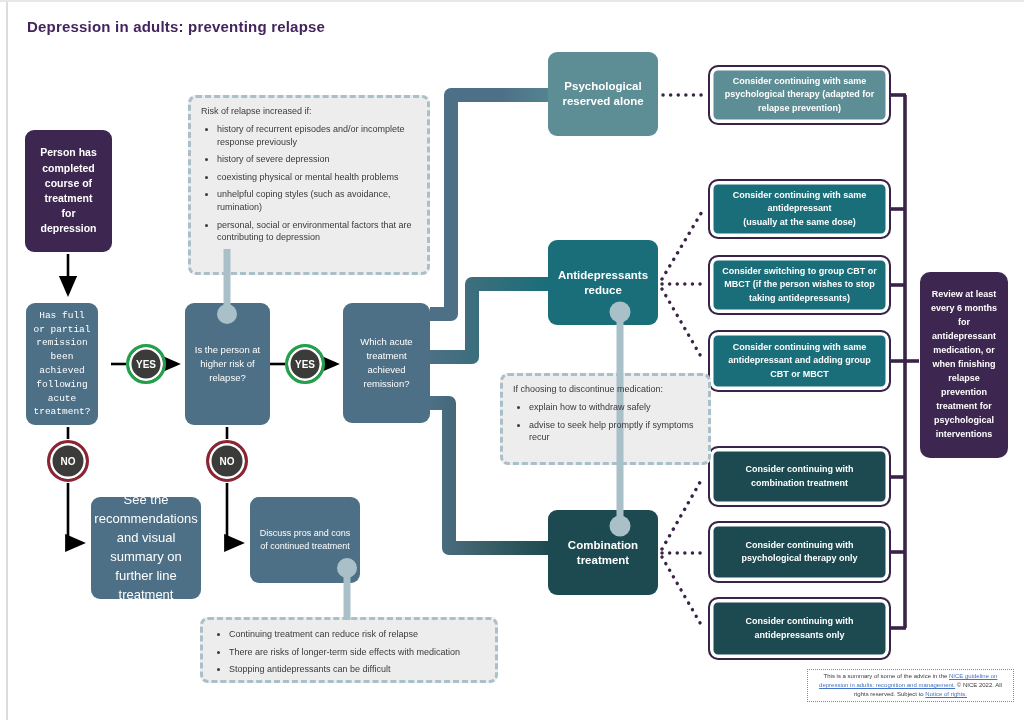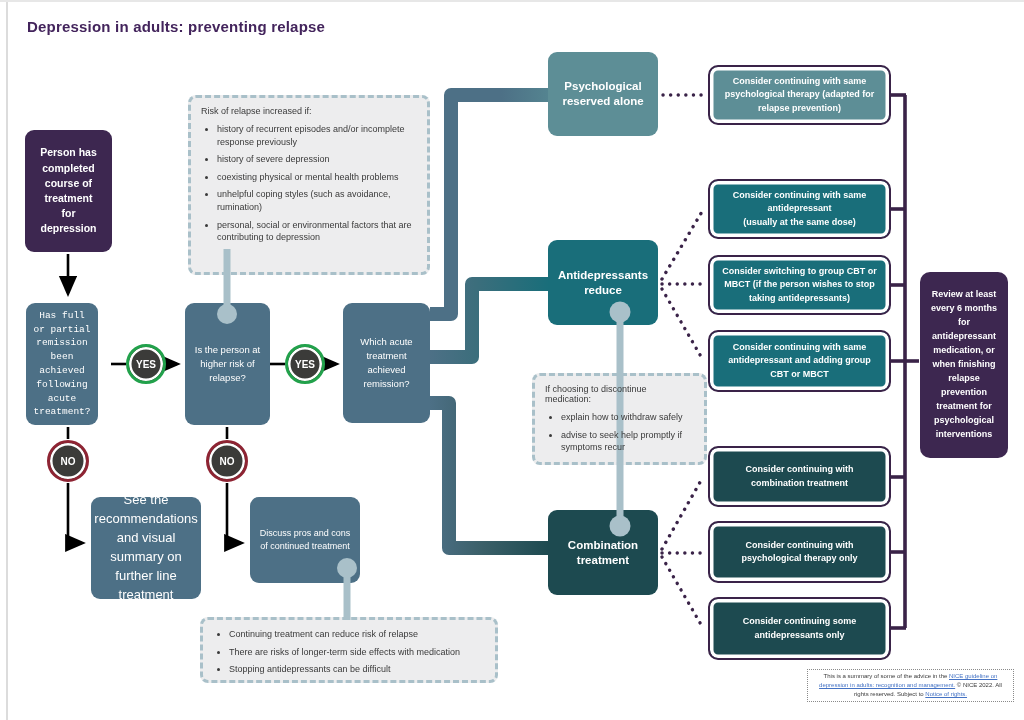--- a/index.html
+++ b/index.html
@@ -130,38 +130,38 @@
   <div class="bx teal treat" style="left:548px;top:240px;width:110px;height:85px;">Antidepressants reduce</div>
   <div class="bx darkteal treat" style="left:548px;top:510px;width:110px;height:85px;">Combination treatment</div>
 
   <div class="bx tealgray opt" style="left:708px;top:65px;width:183px;height:60px;">Consider continuing with same psychological therapy (adapted for relapse prevention)</div>
   <div class="bx teal opt" style="left:708px;top:179px;width:183px;height:60px;">Consider continuing with same antidepressant
 (usually at the same dose)</div>
   <div class="bx teal opt" style="left:708px;top:255px;width:183px;height:60px;">Consider switching to group CBT or MBCT (if the person wishes to stop taking antidepressants)</div>
   <div class="bx teal opt" style="left:708px;top:330px;width:183px;height:62px;">Consider continuing with same antidepressant and adding group CBT or MBCT</div>
   <div class="bx darkteal opt" style="left:708px;top:446px;width:183px;height:61px;">Consider  continuing with combination treatment</div>
   <div class="bx darkteal opt" style="left:708px;top:521px;width:183px;height:62px;">Consider continuing with psychological therapy only</div>
-  <div class="bx darkteal opt" style="left:708px;top:597px;width:183px;height:63px;">Consider continuing some antidepressants only</div>
+  <div class="bx darkteal opt" style="left:708px;top:597px;width:183px;height:63px;">Consider continuing with antidepressants only</div>
 
   <div class="bx review" style="left:920px;top:272px;width:88px;height:186px;">Review at least every 6 months for antidepressant medication, or when finishing relapse prevention treatment for psychological interventions</div>
 
   <div class="note" style="left:188px;top:70px;width:242px;height:180px;margin-top:25px;">
     <div class="content">
       <p class="nt">Risk of relapse increased if:</p>
       <ul>
           <li>history of recurrent episodes and/or incomplete response previously</li>
           <li>history of severe depression</li>
           <li>coexisting physical or mental health problems</li>
           <li>unhelpful coping styles (such as avoidance, rumination)</li>
           <li>personal, social or environmental factors that are contributing to depression</li>
         </ul>
     </div>
   </div>
 
-  <div class="note" style="left:532px;top:373px;width:175px;height:92px;">
+  <div class="note" style="left:500px;top:373px;width:211px;height:92px;">
     <div class="content">
       <p class="nt">If choosing to discontinue medication:</p>
       <ul>
           <li>explain how to withdraw safely</li>
           <li>advise to seek help promptly if symptoms recur</li>
         </ul>
     </div>
   </div>
 
   <div class="note" style="left:200px;top:617px;width:298px;height:66px;">

